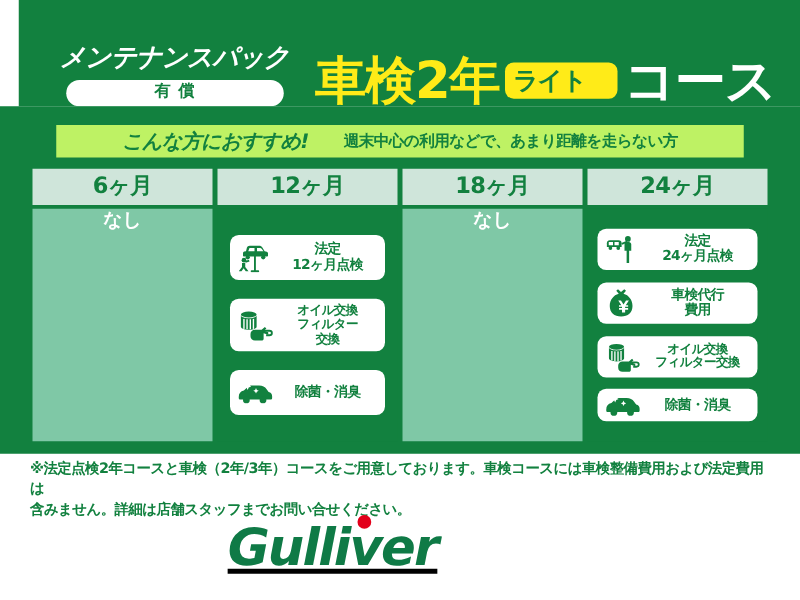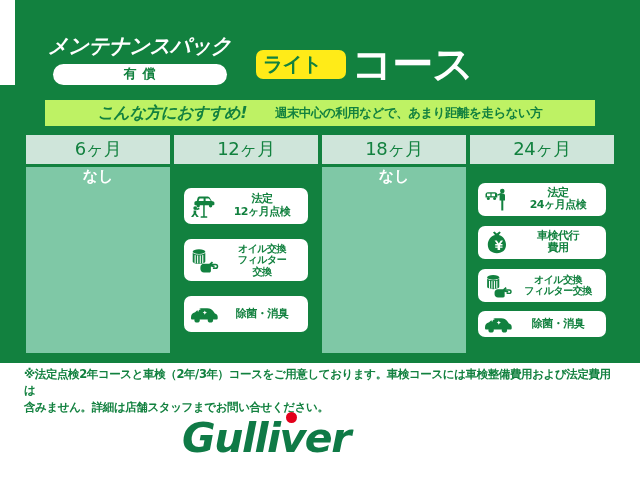--- a/index.html
+++ b/index.html
@@ -138,21 +138,21 @@
     column-gap: 4px;
   }
   .col {
     display: flex;
     flex-direction: column;
   }
   .col-head {
     background: #cfe5da;
     color: #12813f;
     font-size: 18px;
-    font-weight: normal;
+    font-weight: bold;
     text-align: center;
     padding: 4px 0 5px 0;
     line-height: 1.1;
     letter-spacing: -0.5px;
   }
   .col-body {
     flex: 1;
     margin-top: 3px;
     display: flex;
     flex-direction: column;
@@ -217,20 +217,21 @@
     line-height: 1.42;
     letter-spacing: -0.4px;
   }
   .logo-wrap {
     position: absolute;
     left: 0; top: 414px;
     width: 532px;
     display: flex;
     align-items: center;
     justify-content: center;
+    text-decoration: underline;
   }
   .logo {
     position: relative;
     color: #0f7a46;
     font-size: 41px;
     font-weight: bold;
     font-style: italic;
     font-family: "DejaVu Sans", "Liberation Sans", sans-serif;
     letter-spacing: -1.5px;
   }
@@ -248,20 +249,21 @@
 <body>
 
 <div class="page">
 
   <div class="top-banner">
     <div class="maint-block">
       <div class="maint-title">メンテナンスパック</div>
       <div class="maint-pill">有償</div>
     </div>
     <div class="headline">
+      <span class="hl-yellow">車検2年</span>
       <span class="hl-badge">ライト</span>
       <span class="hl-white">コース</span>
     </div>
   </div>
 
   <div class="table-wrap">
 
     <div class="recommend-bar">
       <span class="rec-strong">こんな方におすすめ!</span>
       <span class="rec-normal">週末中心の利用などで、あまり距離を走らない方</span>

